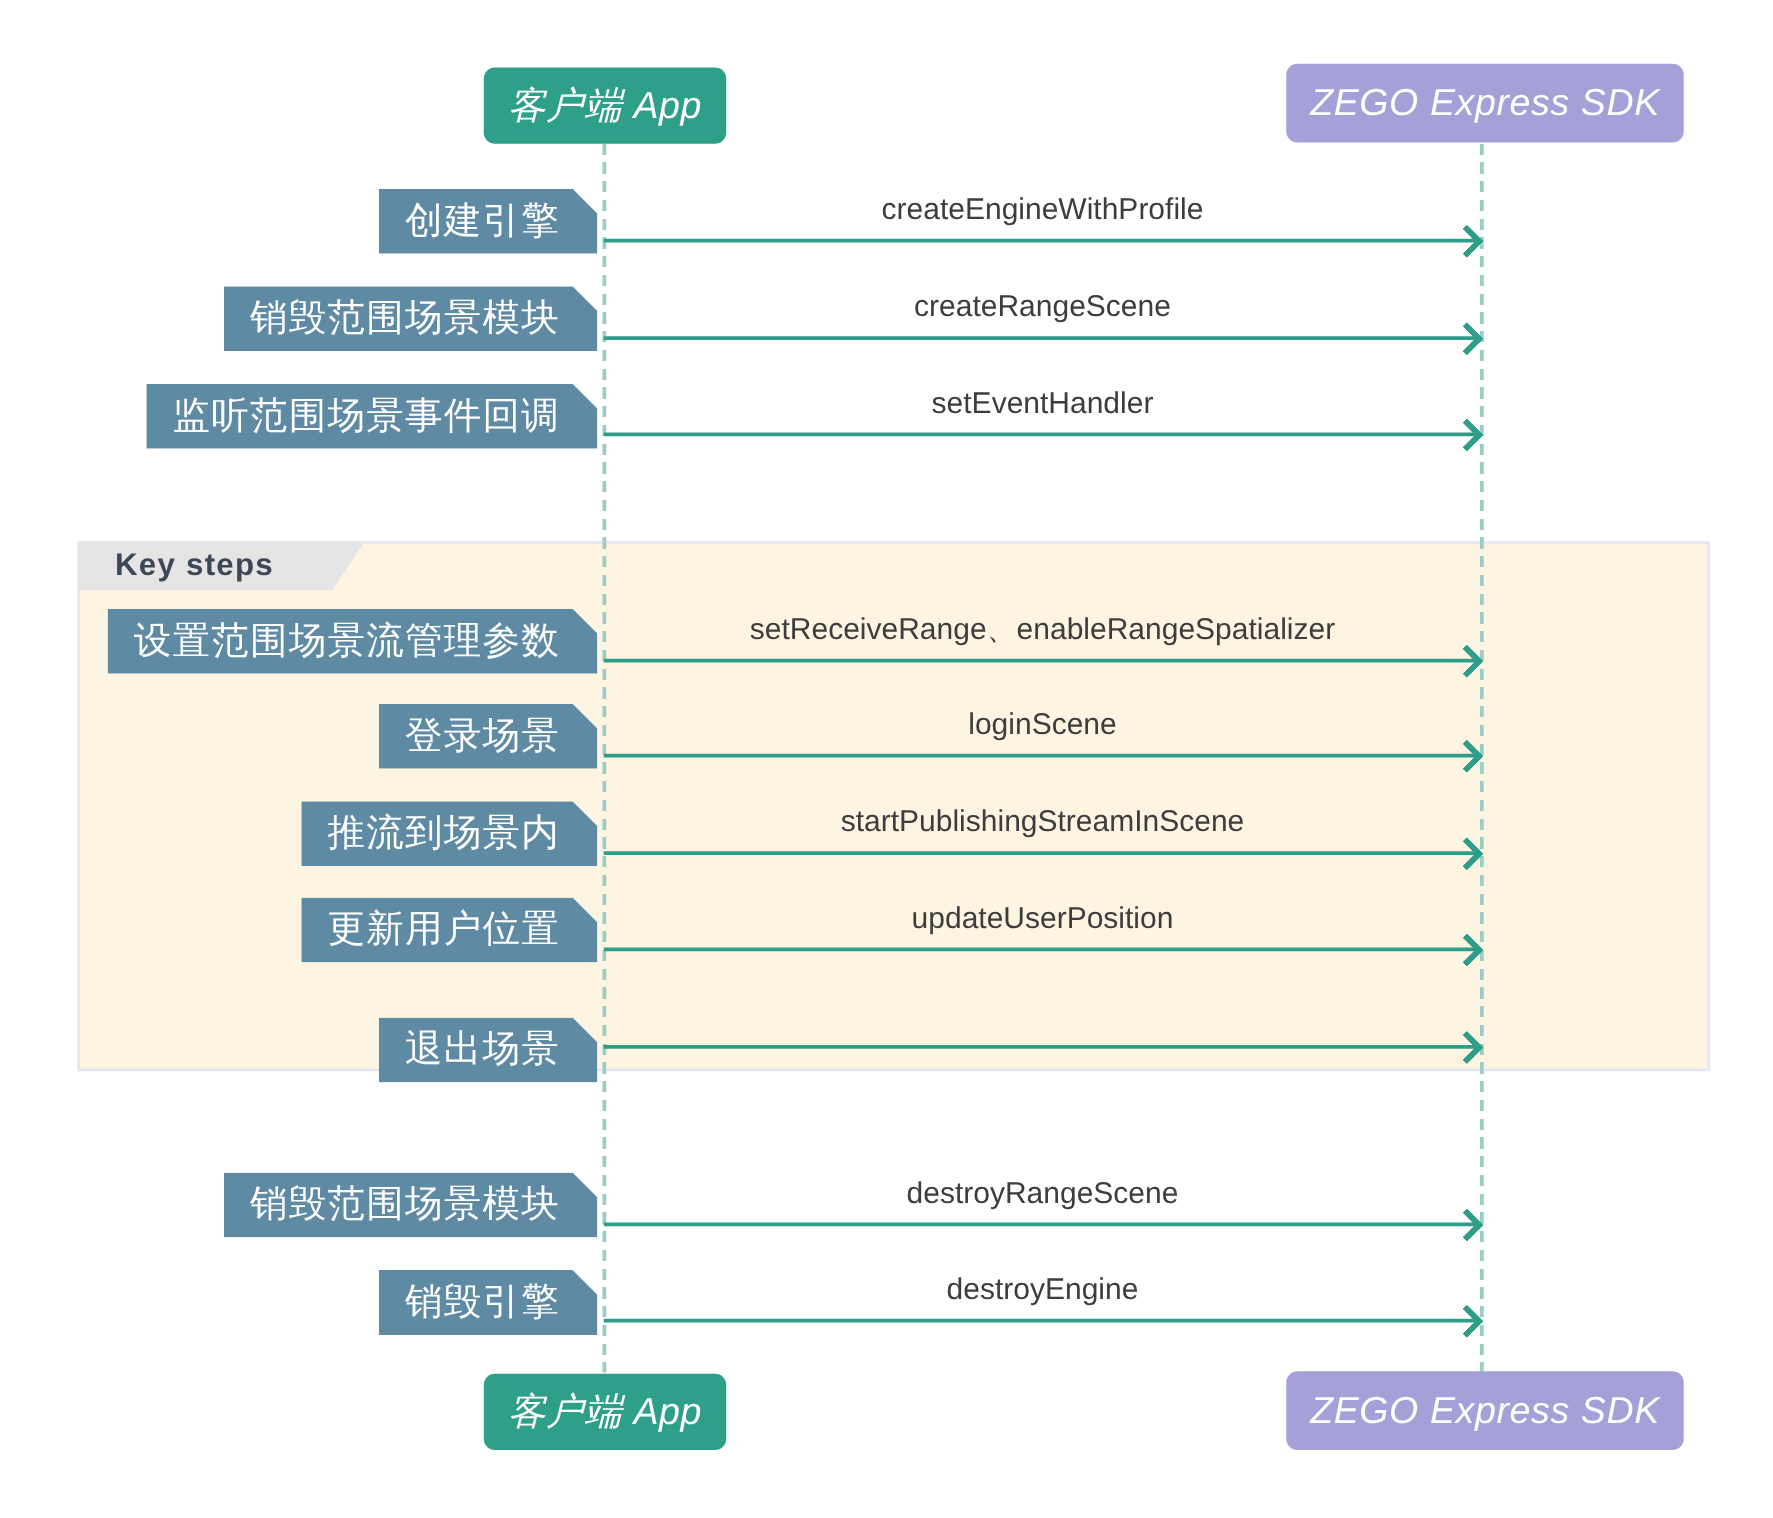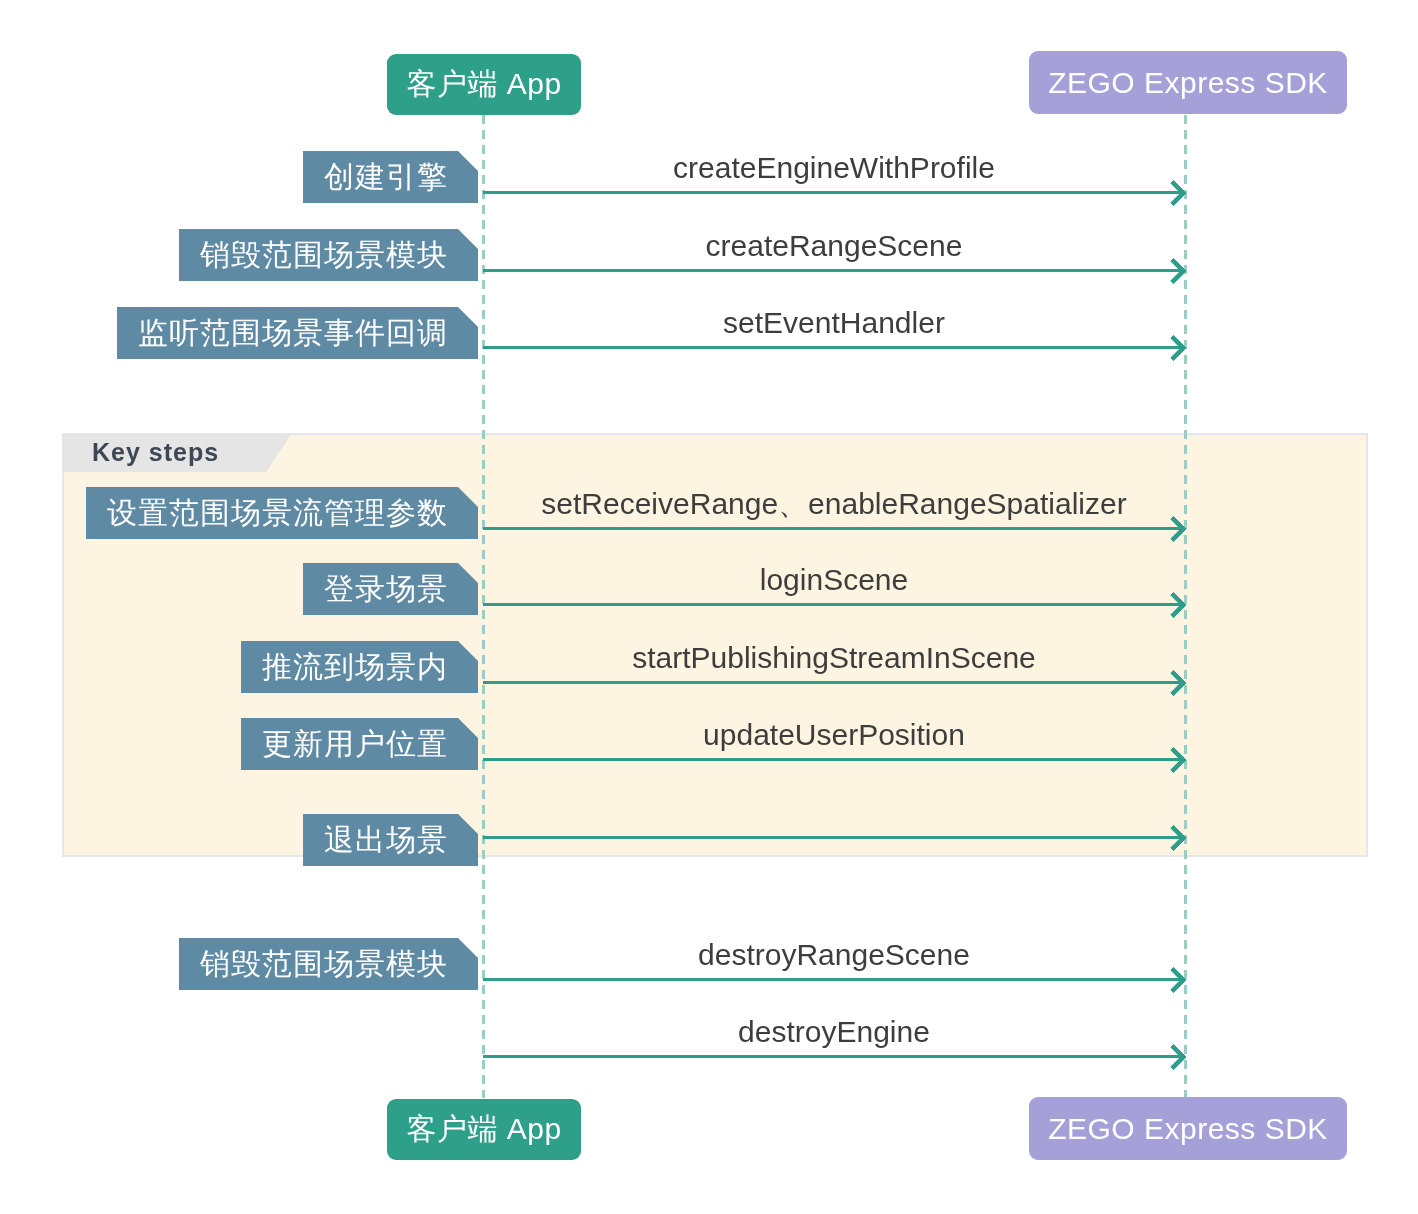--- a/index.html
+++ b/index.html
@@ -1,21 +1,21 @@
 <!DOCTYPE html>
 <html><head>
 <meta charset="utf-8">
 <style>
   html,body{margin:0;padding:0;background:#ffffff;}
   body{font-family:"Liberation Sans","DejaVu Sans",sans-serif;}
   .canvas{position:relative;width:1418px;height:1214px;background:#ffffff;overflow:hidden;}
 
   
   .actor{position:absolute;display:flex;align-items:center;justify-content:center;
-         color:#ffffff;font-size:30px;border-radius:9px;letter-spacing:0.5px;}
+         color:#ffffff;font-size:30px;border-radius:9px;letter-spacing:0.5px;font-style:italic;}
   .actor.client{background:#2E9F89;left:387px;width:194px;height:61px;}
   .actor.sdk{background:#A5A0D8;left:1029px;width:318px;height:63px;}
   .actor.top-c{top:54px;} .actor.top-s{top:51px;}
   .actor.bot-c{top:1099px;} .actor.bot-s{top:1097px;}
 
   
   .lifeline{position:absolute;width:3px;top:115px;height:983px;
     background:repeating-linear-gradient(to bottom,#9CCDC4 0 9px,transparent 9px 15px);}
   .lifeline.client{left:482px;} .lifeline.sdk{left:1184px;}
 
@@ -28,21 +28,21 @@
     clip-path:polygon(0 0,100% 0,calc(100% - 26px) 100%,0 100%);}
 
   
   .step-tag{position:absolute;right:940px;height:52px;line-height:52px;
     background:#5E8AA4;color:#ffffff;font-size:30px;white-space:nowrap;
     padding:0 30px 0 21px;letter-spacing:1px;
     clip-path:polygon(0 0,calc(100% - 20px) 0,100% 20px,100% 100%,0 100%);}
 
   
   .msg-method{position:absolute;left:483px;width:702px;height:40px;line-height:40px;
-    text-align:center;color:#3D3D3D;font-size:30px;white-space:nowrap;}
+    text-align:center;color:#3D3D3D;font-size:24px;white-space:nowrap;}
 
   
   .msg-arrow{position:absolute;left:483px;width:699px;height:3px;background:#2E9E8B;}
   .msg-arrow::after{content:'';position:absolute;right:1px;top:50%;
     width:14px;height:14px;border-top:5px solid #2E9E8B;border-right:5px solid #2E9E8B;
     transform:translate(2px,-50%) rotate(45deg);border-radius:1px;}
 </style>
 </head>
 <body>
 
@@ -87,16 +87,17 @@
   <div class="msg-method" style="top:715px">updateUserPosition</div>
   <div class="msg-arrow" style="top:758px"></div>
 
   <div class="step-tag" style="top:814px">退出场景</div>
   <div class="msg-arrow" style="top:836px"></div>
 
   <div class="step-tag" style="top:938px">销毁范围场景模块</div>
   <div class="msg-method" style="top:935px">destroyRangeScene</div>
   <div class="msg-arrow" style="top:978px"></div>
 
+  <div class="step-tag" style="top:1016px">销毁引擎</div>
   <div class="msg-method" style="top:1012px">destroyEngine</div>
   <div class="msg-arrow" style="top:1055px"></div>
 
 </div>
 
 </body></html>

